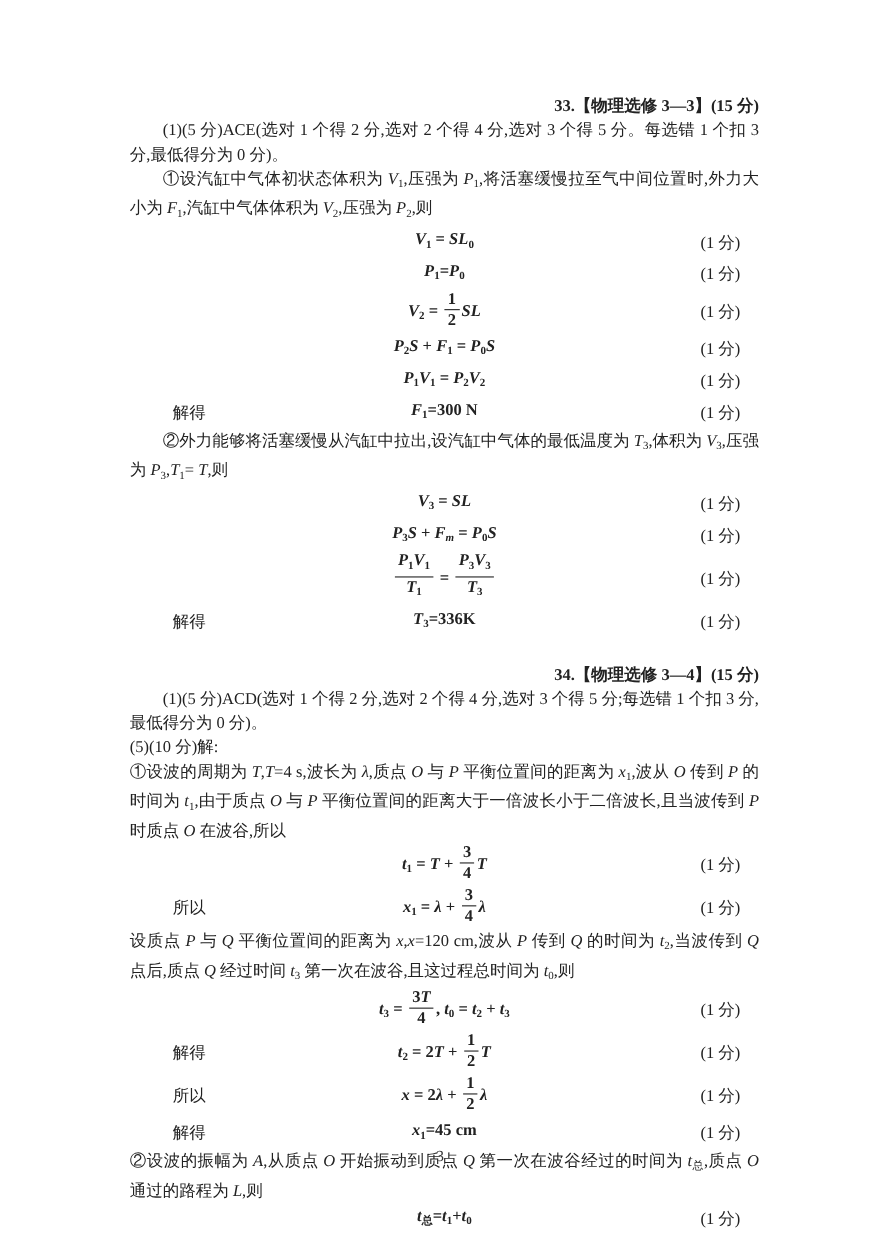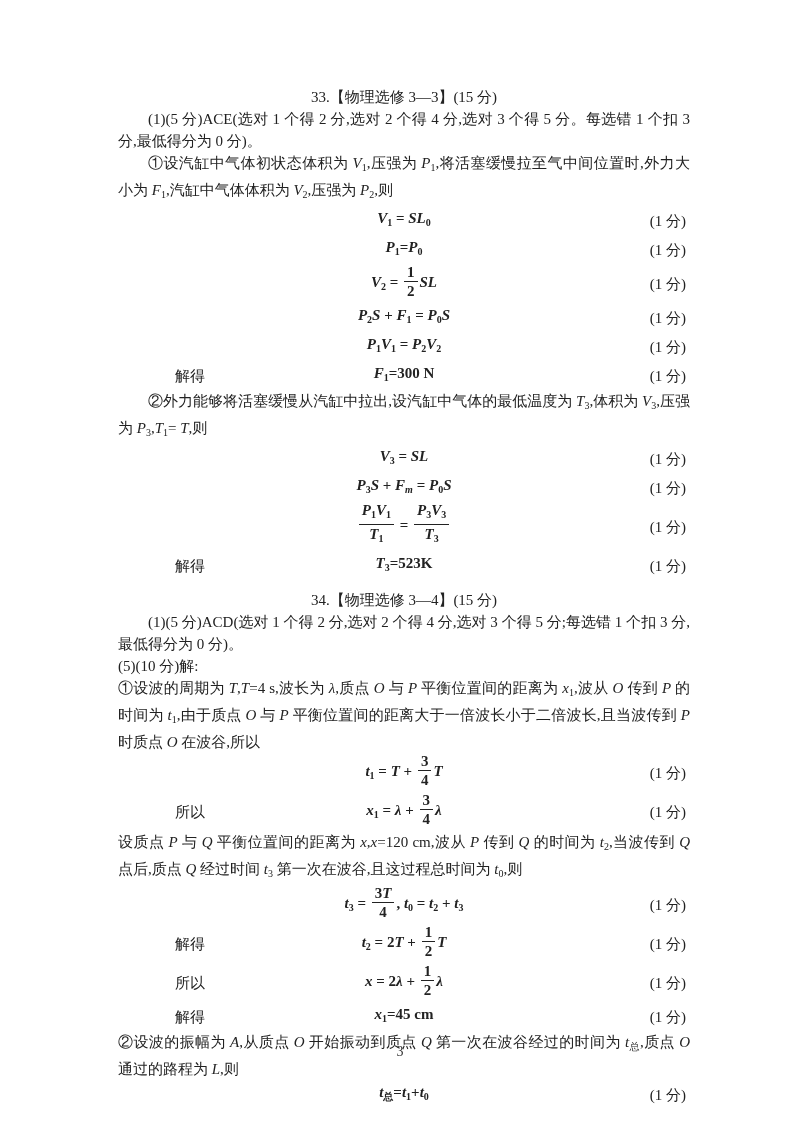--- a/index.html
+++ b/index.html
@@ -9,25 +9,25 @@
     font-family:"Liberation Serif","DejaVu Serif",serif;
     color:#222222;
   }
   .page { position:absolute; inset:0; background:#ffffff; }
   .content {
     position:absolute; left:118px; top:86px; width:572px;
     font-size:15px; line-height:22px; text-align:justify;
   }
   .para { text-align:justify; }
   .para.indent { text-indent:2em; }
-  .heading { text-align:center; }
-  .content > .heading:not(:first-child) { margin-top:9px; }
+  .heading { text-align:right;font-weight:bold; }
+  .content > .heading:not(:first-child) { margin-top:23px; }
   .formula-row { position:relative; text-align:center; padding:2px 0; line-height:20px; }
-  .flabel { position:absolute; left:57px; top:50%; transform:translateY(-50%); white-space:nowrap; }
-  .fscore { position:absolute; right:4px; top:50%; transform:translateY(-50%); white-space:nowrap;margin-left:40px; }
+  .flabel { position:absolute; left:39px; top:50%; transform:translateY(-50%); white-space:nowrap; }
+  .fscore { position:absolute; right:17px; top:50%; transform:translateY(-50%); white-space:nowrap;margin-left:40px; }
   .fmath { display:inline-block; white-space:nowrap;font-weight:bold; }
   .tk-v { font-style:italic; }
   .tk-s  { font-size:10px; vertical-align:-3px; }
   .tk-si { font-size:10px; vertical-align:-3px; font-style:italic; }
   .frac { display:inline-block; vertical-align:middle; text-align:center; margin:0 2px; position:relative; top:-2px; }
   .frac .num { display:block; border-bottom:1px solid #222; line-height:16px; padding:0 3px 1px; }
   .frac .den { display:block; line-height:16px; padding:1px 3px 0; }
   .footer { position:absolute; top:1044px; left:0; width:100%; text-align:center; font-size:14px; color:#333; }
 </style>
 </head>
@@ -41,21 +41,21 @@
       <div class="formula-row"><span class="fmath"><span class="tk-v">V</span><span class="tk-s">1</span><span class="tk-t"> = </span><span class="tk-v">SL</span><span class="tk-s">0</span></span><span class="fscore">(1 分)</span></div>
       <div class="formula-row"><span class="fmath"><span class="tk-v">P</span><span class="tk-s">1</span><span class="tk-t">=</span><span class="tk-v">P</span><span class="tk-s">0</span></span><span class="fscore">(1 分)</span></div>
       <div class="formula-row"><span class="fmath"><span class="tk-v">V</span><span class="tk-s">2</span><span class="tk-t"> = </span><span class="frac"><span class="num"><span class="tk-t">1</span></span><span class="den"><span class="tk-t">2</span></span></span><span class="tk-v">SL</span></span><span class="fscore">(1 分)</span></div>
       <div class="formula-row"><span class="fmath"><span class="tk-v">P</span><span class="tk-s">2</span><span class="tk-v">S</span><span class="tk-t"> + </span><span class="tk-v">F</span><span class="tk-s">1</span><span class="tk-t"> = </span><span class="tk-v">P</span><span class="tk-s">0</span><span class="tk-v">S</span></span><span class="fscore">(1 分)</span></div>
       <div class="formula-row"><span class="fmath"><span class="tk-v">P</span><span class="tk-s">1</span><span class="tk-v">V</span><span class="tk-s">1</span><span class="tk-t"> = </span><span class="tk-v">P</span><span class="tk-s">2</span><span class="tk-v">V</span><span class="tk-s">2</span></span><span class="fscore">(1 分)</span></div>
       <div class="formula-row"><span class="flabel">解得</span><span class="fmath"><span class="tk-v">F</span><span class="tk-s">1</span><span class="tk-t">=300 N</span></span><span class="fscore">(1 分)</span></div>
       <div class="para indent"><span class="tk-t">②外力能够将活塞缓慢从汽缸中拉出,设汽缸中气体的最低温度为 </span><span class="tk-v">T</span><span class="tk-s">3</span><span class="tk-t">,体积为 </span><span class="tk-v">V</span><span class="tk-s">3</span><span class="tk-t">,压强为 </span><span class="tk-v">P</span><span class="tk-s">3</span><span class="tk-t">,</span><span class="tk-v">T</span><span class="tk-s">1</span><span class="tk-t">= </span><span class="tk-v">T</span><span class="tk-t">,则</span></div>
       <div class="formula-row"><span class="fmath"><span class="tk-v">V</span><span class="tk-s">3</span><span class="tk-t"> = </span><span class="tk-v">SL</span></span><span class="fscore">(1 分)</span></div>
       <div class="formula-row"><span class="fmath"><span class="tk-v">P</span><span class="tk-s">3</span><span class="tk-v">S</span><span class="tk-t"> + </span><span class="tk-v">F</span><span class="tk-si">m</span><span class="tk-t"> = </span><span class="tk-v">P</span><span class="tk-s">0</span><span class="tk-v">S</span></span><span class="fscore">(1 分)</span></div>
       <div class="formula-row"><span class="fmath"><span class="frac"><span class="num"><span class="tk-v">P</span><span class="tk-s">1</span><span class="tk-v">V</span><span class="tk-s">1</span></span><span class="den"><span class="tk-v">T</span><span class="tk-s">1</span></span></span><span class="tk-t"> = </span><span class="frac"><span class="num"><span class="tk-v">P</span><span class="tk-s">3</span><span class="tk-v">V</span><span class="tk-s">3</span></span><span class="den"><span class="tk-v">T</span><span class="tk-s">3</span></span></span></span><span class="fscore">(1 分)</span></div>
-      <div class="formula-row"><span class="flabel">解得</span><span class="fmath"><span class="tk-v">T</span><span class="tk-s">3</span><span class="tk-t">=523K</span></span><span class="fscore">(1 分)</span></div>
+      <div class="formula-row"><span class="flabel">解得</span><span class="fmath"><span class="tk-v">T</span><span class="tk-s">3</span><span class="tk-t">=336K</span></span><span class="fscore">(1 分)</span></div>
       <div class="heading"><span class="tk-t">34.【物理选修 3—4】(15 分)</span></div>
       <div class="para indent"><span class="tk-t">(1)(5 分)ACD(选对 1 个得 2 分,选对 2 个得 4 分,选对 3 个得 5 分;每选错 1 个扣 3 分,最低得分为 0 分)。</span></div>
       <div class="para"><span class="tk-t">(5)(10 分)解:</span></div>
       <div class="para"><span class="tk-t">①设波的周期为 </span><span class="tk-v">T</span><span class="tk-t">,</span><span class="tk-v">T</span><span class="tk-t">=4 s,波长为 </span><span class="tk-v">λ</span><span class="tk-t">,质点 </span><span class="tk-v">O</span><span class="tk-t"> 与 </span><span class="tk-v">P</span><span class="tk-t"> 平衡位置间的距离为 </span><span class="tk-v">x</span><span class="tk-s">1</span><span class="tk-t">,波从 </span><span class="tk-v">O</span><span class="tk-t"> 传到 </span><span class="tk-v">P</span><span class="tk-t"> 的时间为 </span><span class="tk-v">t</span><span class="tk-s">1</span><span class="tk-t">,由于质点 </span><span class="tk-v">O</span><span class="tk-t"> 与 </span><span class="tk-v">P</span><span class="tk-t"> 平衡位置间的距离大于一倍波长小于二倍波长,且当波传到 </span><span class="tk-v">P</span><span class="tk-t"> 时质点 </span><span class="tk-v">O</span><span class="tk-t"> 在波谷,所以</span></div>
       <div class="formula-row"><span class="fmath"><span class="tk-v">t</span><span class="tk-s">1</span><span class="tk-t"> = </span><span class="tk-v">T</span><span class="tk-t"> + </span><span class="frac"><span class="num"><span class="tk-t">3</span></span><span class="den"><span class="tk-t">4</span></span></span><span class="tk-v">T</span></span><span class="fscore">(1 分)</span></div>
       <div class="formula-row"><span class="flabel">所以</span><span class="fmath"><span class="tk-v">x</span><span class="tk-s">1</span><span class="tk-t"> = </span><span class="tk-v">λ</span><span class="tk-t"> + </span><span class="frac"><span class="num"><span class="tk-t">3</span></span><span class="den"><span class="tk-t">4</span></span></span><span class="tk-v">λ</span></span><span class="fscore">(1 分)</span></div>
       <div class="para"><span class="tk-t">设质点 </span><span class="tk-v">P</span><span class="tk-t"> 与 </span><span class="tk-v">Q</span><span class="tk-t"> 平衡位置间的距离为 </span><span class="tk-v">x</span><span class="tk-t">,</span><span class="tk-v">x</span><span class="tk-t">=120 cm,波从 </span><span class="tk-v">P</span><span class="tk-t"> 传到 </span><span class="tk-v">Q</span><span class="tk-t"> 的时间为 </span><span class="tk-v">t</span><span class="tk-s">2</span><span class="tk-t">,当波传到 </span><span class="tk-v">Q</span><span class="tk-t"> 点后,质点 </span><span class="tk-v">Q</span><span class="tk-t"> 经过时间 </span><span class="tk-v">t</span><span class="tk-s">3</span><span class="tk-t"> 第一次在波谷,且这过程总时间为 </span><span class="tk-v">t</span><span class="tk-s">0</span><span class="tk-t">,则</span></div>
       <div class="formula-row"><span class="fmath"><span class="tk-v">t</span><span class="tk-s">3</span><span class="tk-t"> = </span><span class="frac"><span class="num"><span class="tk-t">3</span><span class="tk-v">T</span></span><span class="den"><span class="tk-t">4</span></span></span><span class="tk-t">, </span><span class="tk-v">t</span><span class="tk-s">0</span><span class="tk-t"> = </span><span class="tk-v">t</span><span class="tk-s">2</span><span class="tk-t"> + </span><span class="tk-v">t</span><span class="tk-s">3</span></span><span class="fscore">(1 分)</span></div>
       <div class="formula-row"><span class="flabel">解得</span><span class="fmath"><span class="tk-v">t</span><span class="tk-s">2</span><span class="tk-t"> = 2</span><span class="tk-v">T</span><span class="tk-t"> + </span><span class="frac"><span class="num"><span class="tk-t">1</span></span><span class="den"><span class="tk-t">2</span></span></span><span class="tk-v">T</span></span><span class="fscore">(1 分)</span></div>
       <div class="formula-row"><span class="flabel">所以</span><span class="fmath"><span class="tk-v">x</span><span class="tk-t"> = 2</span><span class="tk-v">λ</span><span class="tk-t"> + </span><span class="frac"><span class="num"><span class="tk-t">1</span></span><span class="den"><span class="tk-t">2</span></span></span><span class="tk-v">λ</span></span><span class="fscore">(1 分)</span></div>

